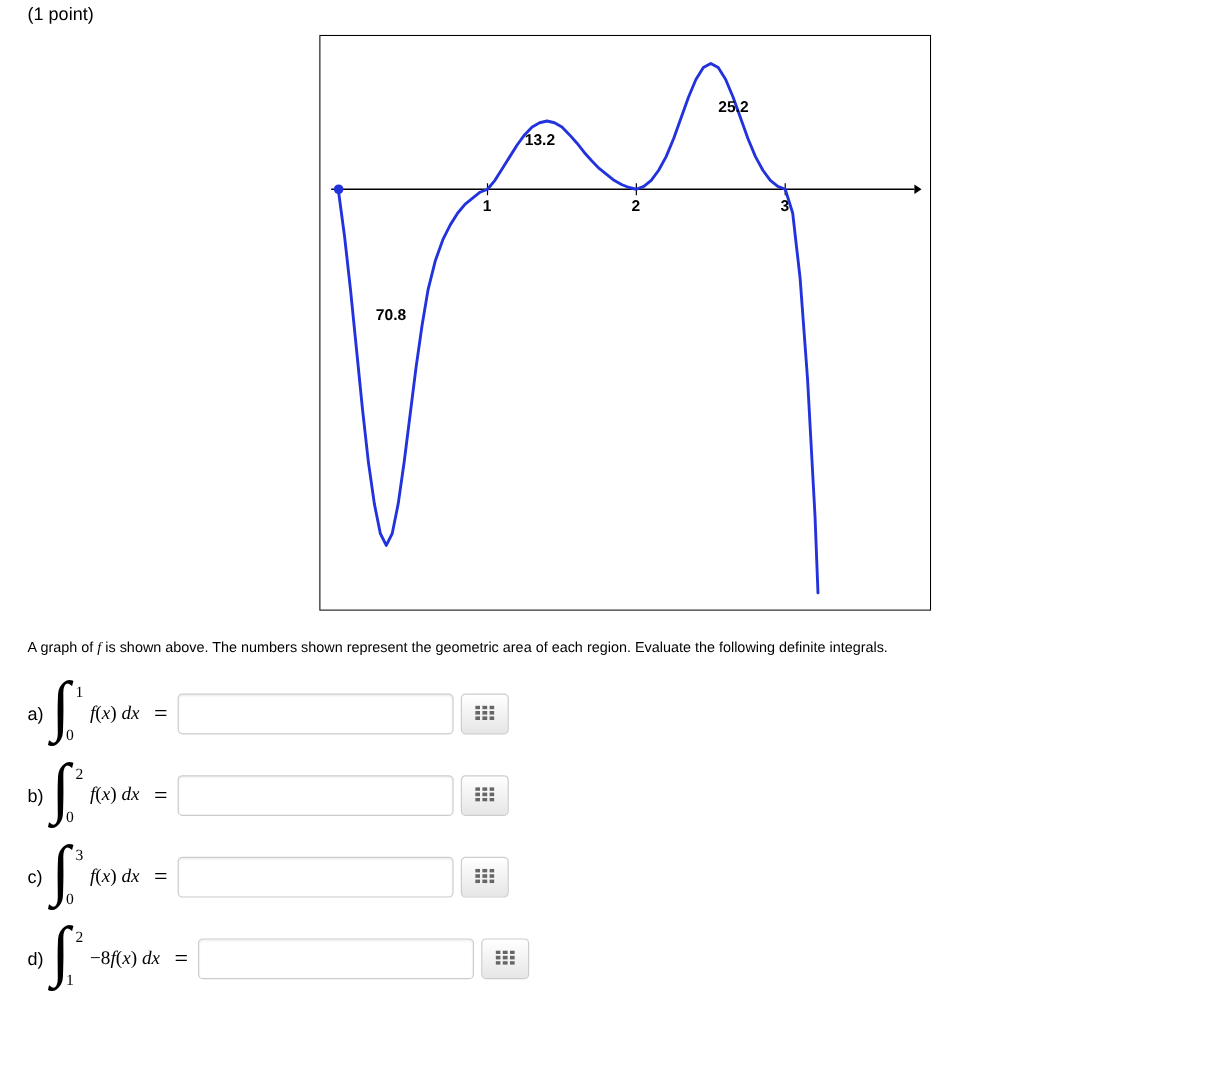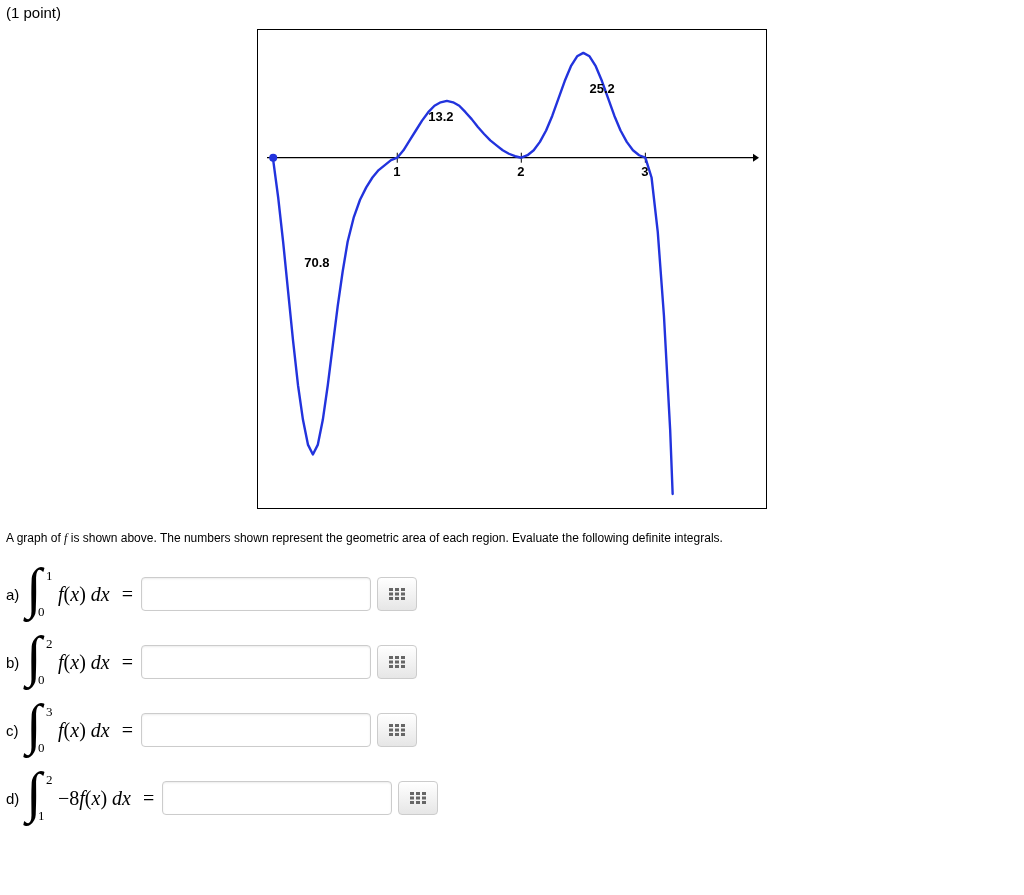--- a/index.html
+++ b/index.html
@@ -6,21 +6,21 @@
   body {
     margin: 0;
     padding: 0;
     font-family: Arial, Helvetica, sans-serif;
     font-size: 15px;
     color: #000;
     background: #fff;
     width: 1024px;
   }
   .page {
-    padding: 4px 6px 20px 6px;
+    padding: 4px 6px 20px 23px;
   }
   .points {
     font-size: 15px;
     margin-bottom: 8px;
   }
   .graph-wrap {
     width: 510px;
     margin: 0 auto 18px auto;
   }
   .prompt {
@@ -67,21 +67,21 @@
   }
   .int-symbol .lower {
     position: absolute;
     bottom: -2px;
     left: 10px;
     font-size: 13px;
   }
   .integrand {
     margin-left: 6px;
     font-style: italic;
-    font-size: 20px;
+    font-size: 16px;
   }
   .integrand .paren { font-style: normal; }
   .equals {
     font-family: 'Times New Roman', serif;
     font-size: 20px;
     margin: 0 8px 0 4px;
   }
   .answer-input {
     height: 34px;
     width: 230px;

